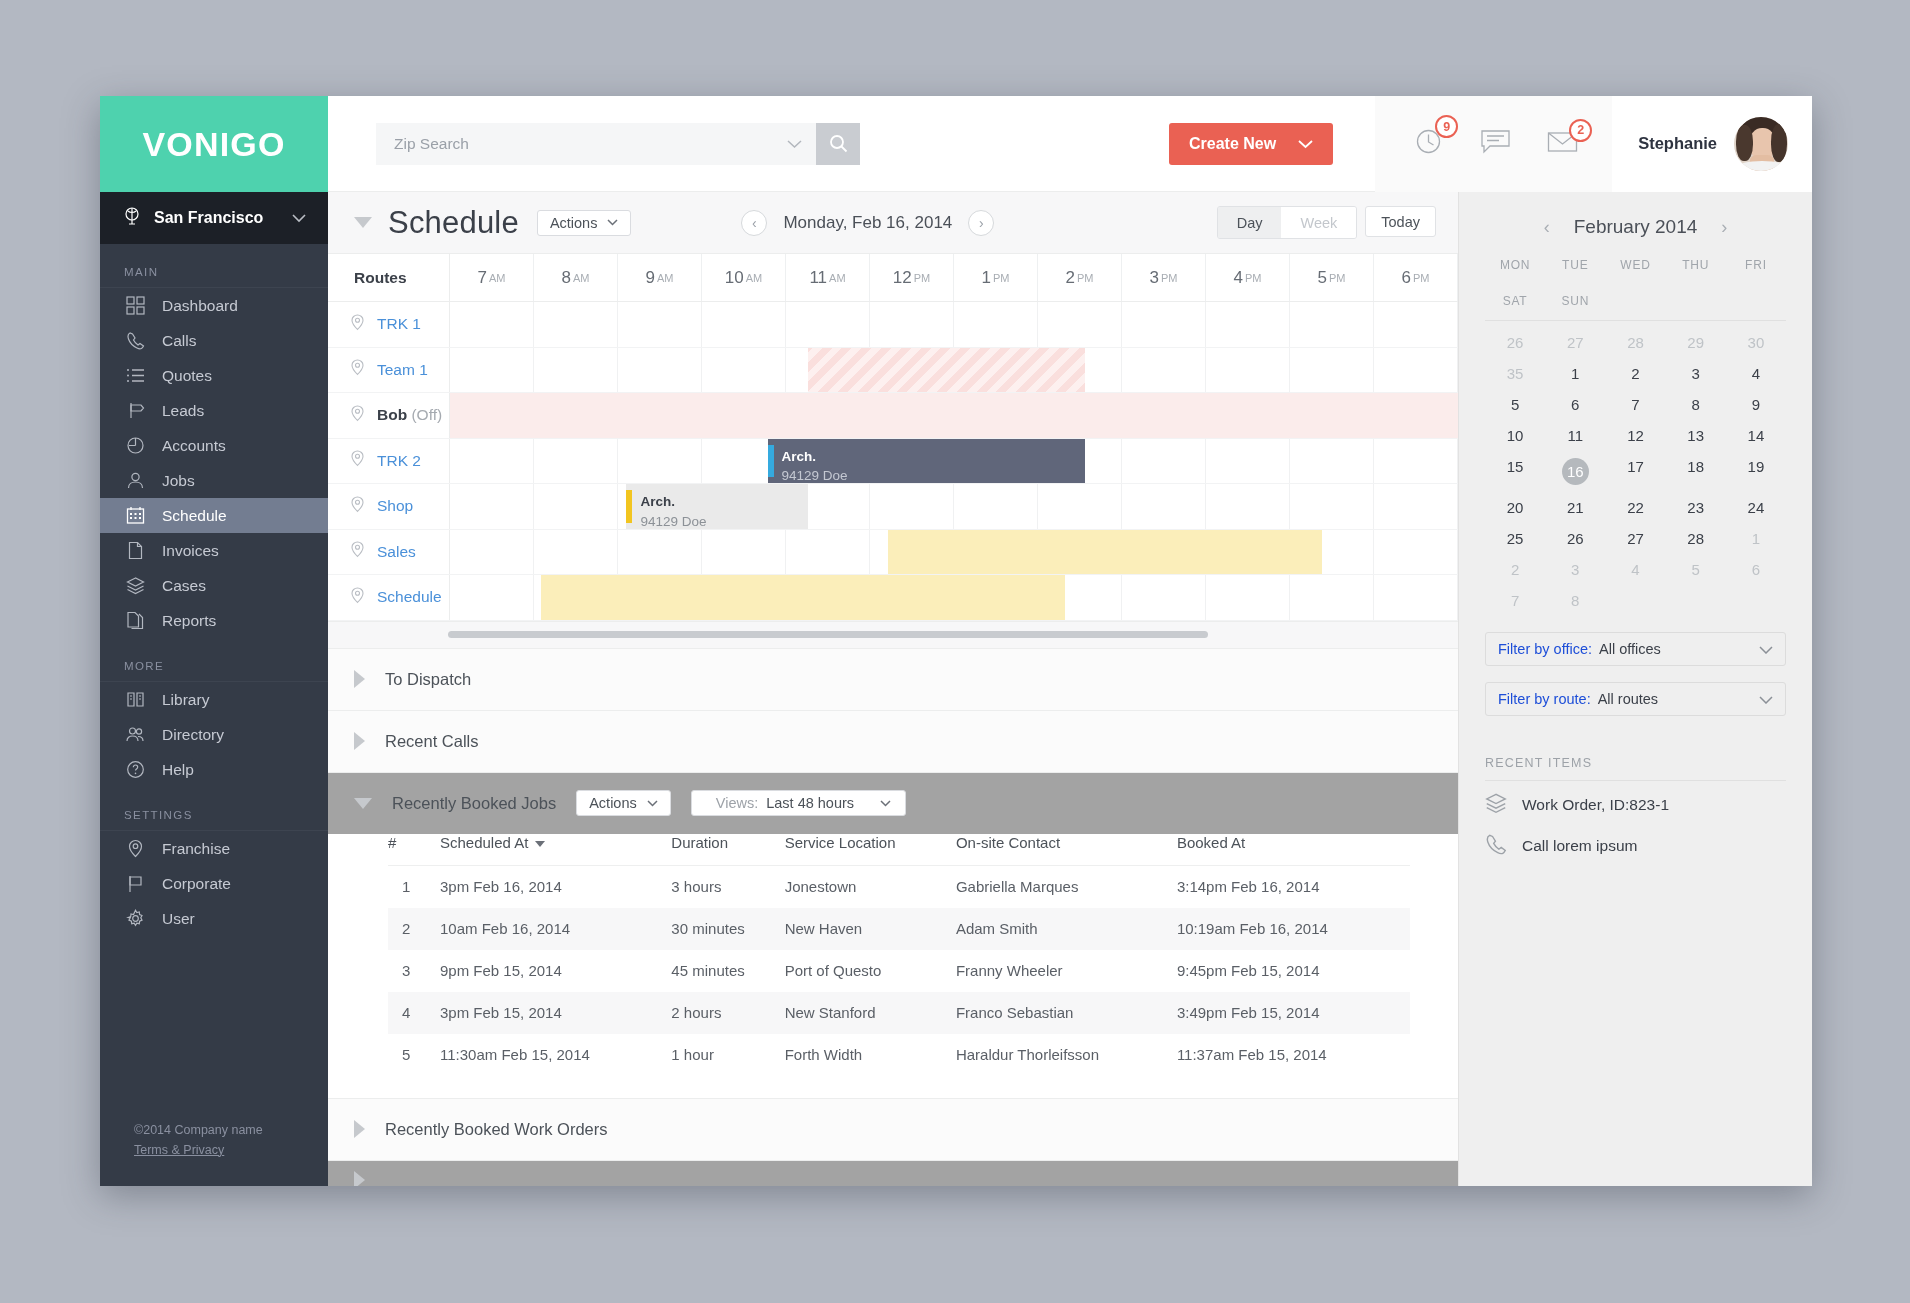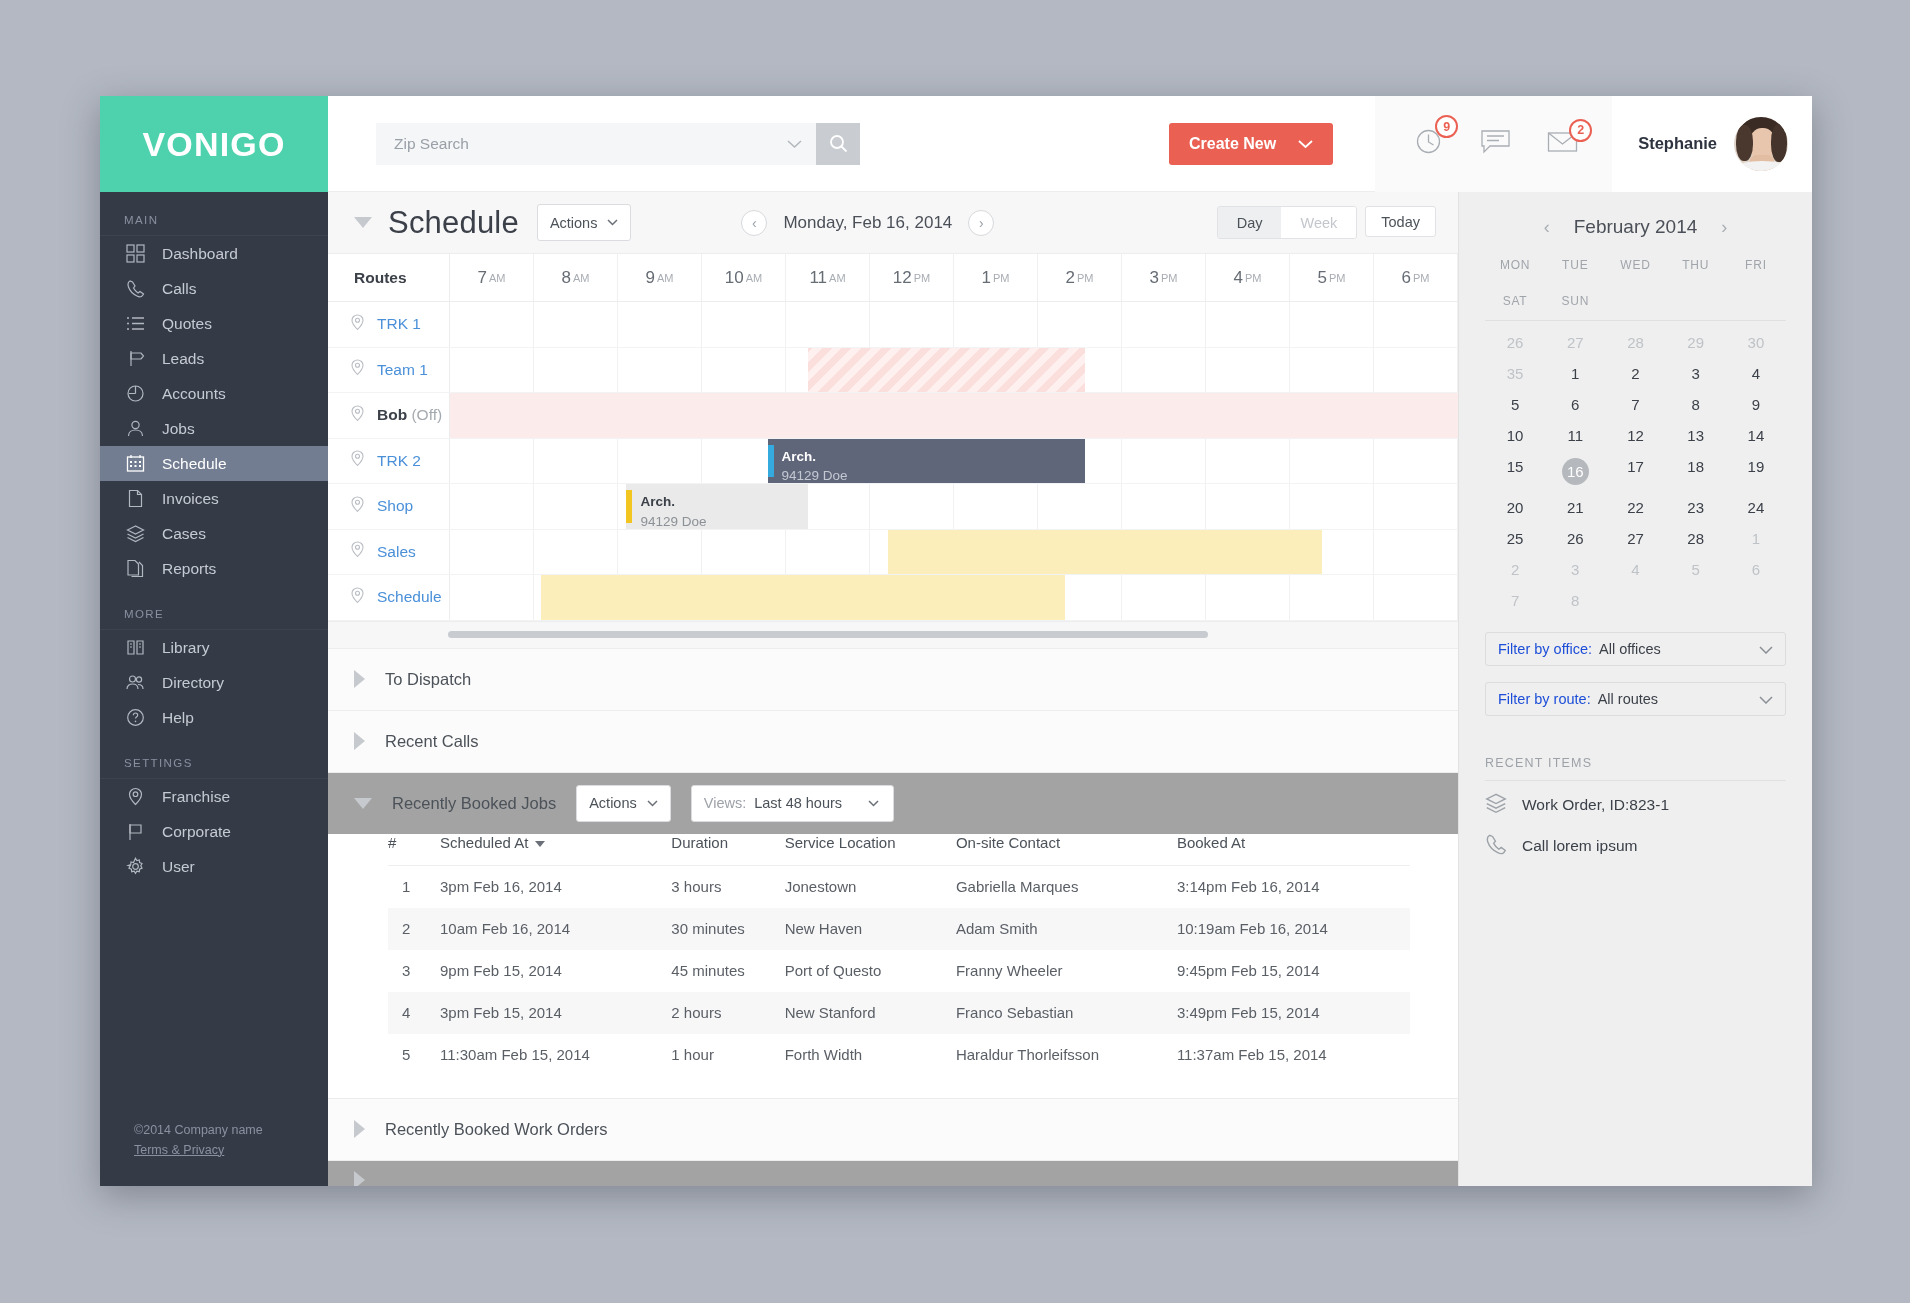--- a/index.html
+++ b/index.html
@@ -99,21 +99,21 @@
 
   
   .sched-head {
     height:62px; background:#f7f7f8; display:flex; align-items:center; padding:0 22px 0 26px;
     border-bottom:1px solid #eceded;
   }
   .tri { width:0;height:0;border-left:9px solid transparent;border-right:9px solid transparent;border-top:11px solid #c6c9cd; cursor:pointer;}
   .tri.right { border:none;width:0;height:0;border-top:9px solid transparent;border-bottom:9px solid transparent;border-left:11px solid #c6c9cd;}
   .sched-title { font-size:31px; color:#3b4049; font-weight:normal; margin:0 18px 0 16px; letter-spacing:.2px;}
   .btn-outline {
-    border:1px solid #dadce0; background:#fff; border-radius:3px; height:37px;
+    border:1px solid #dadce0; background:#fff; border-radius:3px; height:26px;
     display:inline-flex; align-items:center; gap:10px; padding:0 12px;
     font-size:14.5px; color:#4c5259; cursor:pointer; font-family:"Liberation Sans", sans-serif;
   }
   .datenav { display:flex; align-items:center; gap:16px; margin-left:110px; }
   .circ-btn {
     width:26px;height:26px;border-radius:50%;border:1px solid #d6d9dc;background:#fff;
     display:flex;align-items:center;justify-content:center;cursor:pointer;color:#9aa0a8;font-size:14px;
   }
   .datetxt { font-size:17px; color:#4b5058; }
   .viewgrp { margin-left:auto; display:flex; gap:8px; }
@@ -196,20 +196,34 @@
 </style>
 </head>
 <body>
 
 <div class="app">
 
   <div class="sidebar">
     <div class="logo">
       <span class="logo-text">VONIGO</span>
     </div>
+    <div class="office">
+      <span>
+        <svg width="20" height="20" viewBox="0 0 20 20" fill="none" stroke="#fff" stroke-width="1.2">
+          <circle cx="10" cy="8" r="6"></circle>
+            <path d="M10 14v4M7 18h6M6 5c2 2 6 2 8 0M10 2v12"></path>
+          </svg>
+      </span>
+      <span class="office-name">San Francisco</span>
+      <span>
+        <svg width="14" height="9" viewBox="0 0 14 9" fill="none" stroke="#b9bdc4" stroke-width="1.6">
+            <path d="M1 1l6 6 6-6"></path>
+          </svg>
+      </span>
+    </div>
 
     <div>
       <div class="sec-label">MAIN</div>
       <div class="nav-item">
         <span class="nav-ico">
             <svg width="19" height="19" viewBox="0 0 19 19" fill="none" stroke="#b2b7c0" stroke-width="1.2">
               <rect x="1" y="1" width="7" height="7"></rect>
               <rect x="11" y="1" width="7" height="7"></rect>
               <rect x="1" y="11" width="7" height="7"></rect>
               <rect x="11" y="11" width="7" height="7"></rect>
@@ -719,21 +733,21 @@
         <div class="panel white">
           <span class="tri"></span>
           <span class="panel-title">Recently Booked Jobs</span>
           <span class="btn-outline">
             <span>Actions</span>
             <svg width="11" height="7" viewBox="0 0 11 7" fill="none" stroke="#6b7078" stroke-width="1.5">
                 <path d="M1 1l4.5 4.5L10 1"></path>
               </svg>
           </span>
           <span class="btn-outline" style="gap:8px;padding-right:14px;">
-            <span style="color:#9da2a8;">Views:</span>
+            <span style="color:#9da2a8;margin-left:12px;">Views:</span>
             <span>Last 48 hours</span>
             <svg width="11" height="7" viewBox="0 0 11 7" fill="none" stroke="#6b7078" stroke-width="1.5" style="margin-left:18px;">
                 <path d="M1 1l4.5 4.5L10 1"></path>
               </svg>
           </span>
         </div>
 
         <div class="tablewrap">
           <table>
             <thead>

